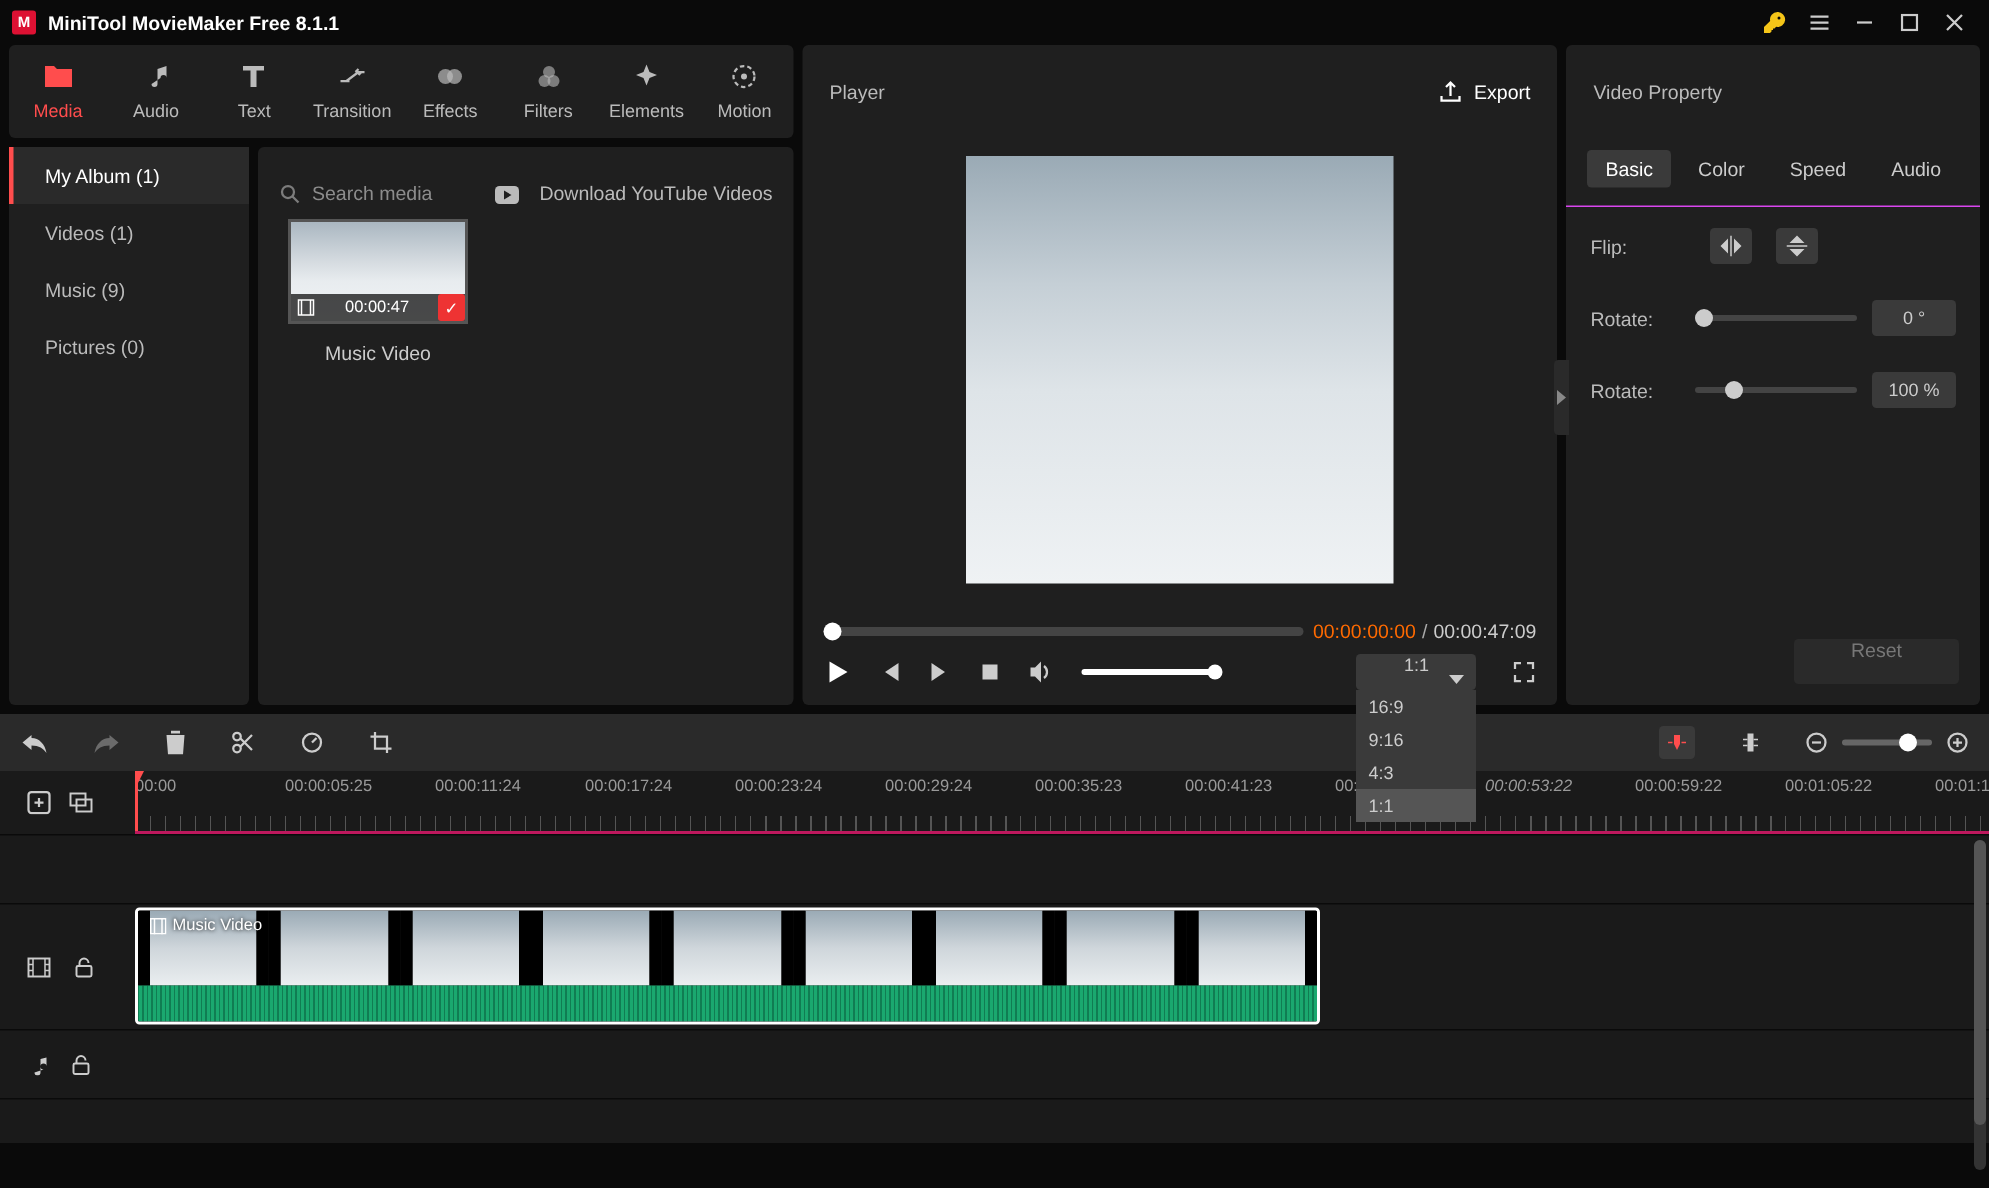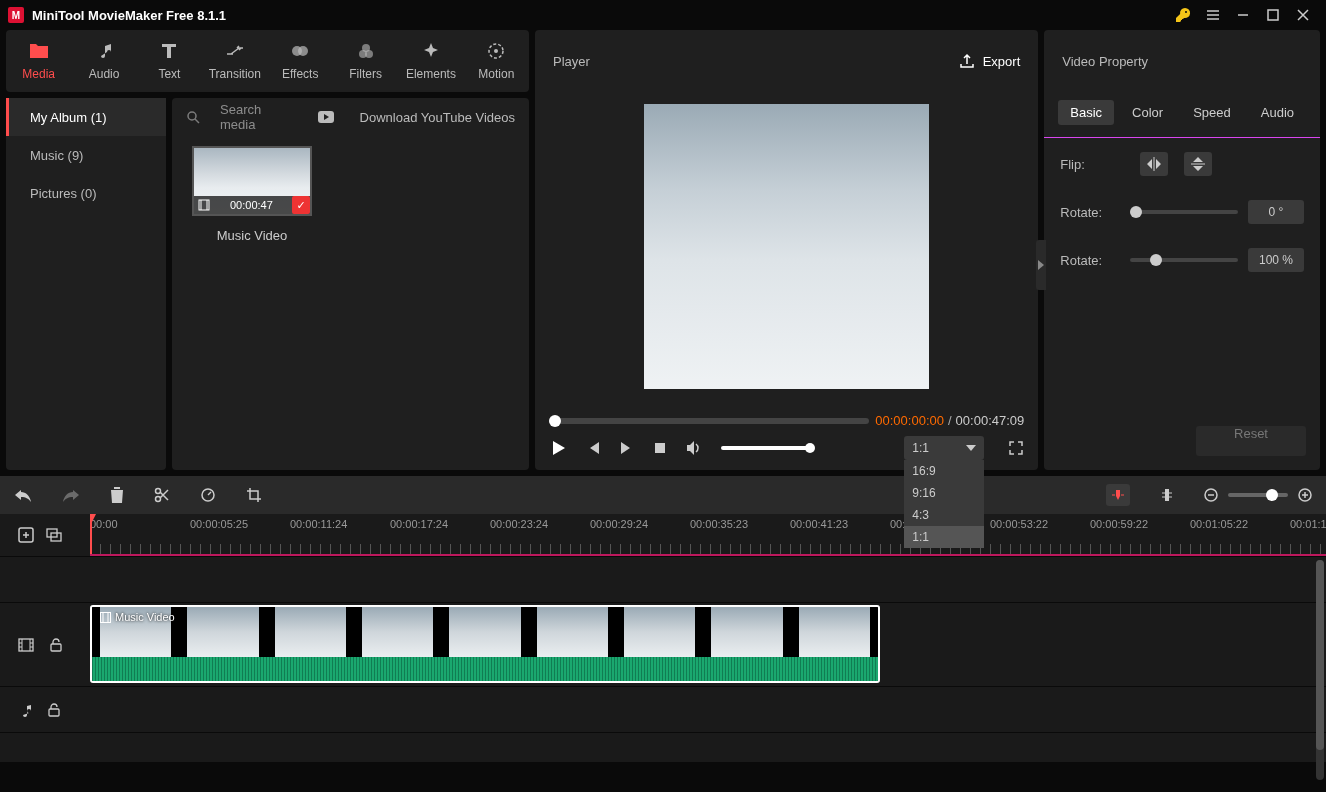--- a/index.html
+++ b/index.html
@@ -22,21 +22,21 @@
 .tool { flex: 1; display: flex; flex-direction: column; align-items: center; justify-content: center; gap: 6px; color: #bbb; font-size: 12px; cursor: pointer; }
 .tool.active { color: #ff4d4d; }
 .tool .ticon { height: 20px; display: flex; align-items: center; justify-content: center; }
 
 .left-body { flex: 1; display: flex; margin-top: 6px; }
 .sidebar { width: 160px; background: #1f1f1f; border-radius: 4px; }
 .sidebar-item { height: 38px; display: flex; align-items: center; padding-left: 24px; color: #bbb; cursor: pointer; }
 .sidebar-item.active { color: #fff; border-left: 3px solid #ff4d4d; padding-left: 21px; background: #2a2a2a; }
 
 .media-panel { flex: 1; margin-left: 6px; background: #1f1f1f; border-radius: 4px; display: flex; flex-direction: column; }
-.media-header { height: 38px; display: flex; align-items: center; padding: 0 14px; color: #bbb; gap: 20px; }
+.media-header { height: 38px; display: flex; align-items: flex-end; padding: 0 14px; color: #bbb; gap: 8px; }
 .media-header .search-icon { opacity: .6; }
 .media-header .search-text { flex: 1; opacity: .7; }
 .media-header .dl-icon { margin-right: 6px; }
 .media-grid { padding: 10px; display: flex; gap: 20px; }
 .media-tile { width: 140px; text-align: center; color: #ccc; }
 .import-box { width: 120px; height: 70px; border: 1px dashed #666; border-radius: 2px; display: flex; align-items: center; justify-content: center; margin: 0 auto 12px; }
 .import-box svg { opacity: .8; }
 .clip-thumb { width: 120px; height: 70px; background: linear-gradient(#aab7c1 0%, #d5dbe0 40%, #e8ecef 60%, #f2f4f6 100%); border: 2px solid #555; position: relative; margin: 0 auto 12px; }
 .clip-thumb .overlay { position: absolute; bottom: 0; left: 0; right: 0; height: 18px; background: rgba(0,0,0,.7); color: #fff; font-size: 11px; padding: 2px 4px; display: flex; align-items: center; gap: 20px; }
 .clip-thumb .check { position: absolute; bottom: 0; right: 0; width: 18px; height: 18px; background: #e33; border-radius: 2px; display: flex; align-items: center; justify-content: center; color: #fff; font-size: 11px; }
@@ -53,21 +53,21 @@
 .progress-bar .handle { position: absolute; left: 0; top: -3px; width: 12px; height: 12px; background: #fff; border-radius: 50%; }
 .time-row { display: flex; align-items: center; margin-top: 6px; }
 .time-row .tspacer { flex: 1; }
 .time-cur { color: #ff6a00; }
 .time-sep { margin: 0 4px; color: #aaa; }
 .ctrl-row { display: flex; align-items: center; gap: 18px; margin-top: 8px; }
 .ctrl-btn { cursor: pointer; display: flex; align-items: center; }
 .vol-bar { width: 90px; height: 4px; background: #fff; border-radius: 2px; position: relative; }
 .vol-bar .vh { position: absolute; right: -4px; top: -3px; width: 10px; height: 10px; background: #fff; border-radius: 50%; }
 .ctrl-row .cspacer { flex: 1; }
-.ratio-select { width: 80px; height: 24px; background: #3a3a3a; border-radius: 3px; display: flex; align-items: center; padding: 0 8px; color: #ccc; font-size: 12px; position: relative; cursor: pointer; }
+.ratio-select { width: 80px; height: 24px; background: #3a3a3a; border-radius: 3px; display: flex; align-items: center; padding: 0 8px; color: #ccc; font-size: 12px; position: relative; cursor: pointer; flex-direction: column; }
 .ratio-select .chev { margin-left: auto; }
 .ratio-dropdown { position: absolute; top: 24px; left: 0; width: 80px; background: #3a3a3a; border-radius: 0 0 3px 3px; z-index: 10; }
 .ratio-opt { padding: 4px 8px; font-size: 12px; cursor: pointer; }
 .ratio-opt.sel { background: #555; }
 .fullscreen-btn { cursor: pointer; margin-left: 6px; }
 
 
 .prop-panel { flex: 1; background: #1f1f1f; border-radius: 4px; display: flex; flex-direction: column; position: relative; }
 .prop-tabs { display: flex; gap: 6px; padding: 8px 14px 12px; border-bottom: 1px solid #d946ef; }
 .prop-tab { padding: 5px 12px; border-radius: 3px; color: #ccc; font-size: 13px; cursor: pointer; }
@@ -219,20 +219,23 @@
             </svg>
           </span>
           <span>Motion</span>
         </div>
     </div>
 
     <div class="left-body">
       <div class="sidebar">
         <div class="sidebar-item active">
             <span>My Album (1)</span>
+          </div>
+        <div class="sidebar-item">
+            <span>Videos (1)</span>
           </div>
         <div class="sidebar-item">
             <span>Music (9)</span>
           </div>
         <div class="sidebar-item">
             <span>Pictures (0)</span>
           </div>
       </div>
 
       <div class="media-panel">
@@ -491,21 +494,21 @@
       <div class="tick-marks"></div>
     <div class="tick-label" style="left: 0px;">00:00</div>
         <div class="tick-label" style="left: 100px;">00:00:05:25</div>
         <div class="tick-label" style="left: 200px;">00:00:11:24</div>
         <div class="tick-label" style="left: 300px;">00:00:17:24</div>
         <div class="tick-label" style="left: 400px;">00:00:23:24</div>
         <div class="tick-label" style="left: 500px;">00:00:29:24</div>
         <div class="tick-label" style="left: 600px;">00:00:35:23</div>
         <div class="tick-label" style="left: 700px;">00:00:41:23</div>
         <div class="tick-label" style="left: 800px;">00:00:47:22</div>
-        <div class="tick-label" style="left: 900px;">00:00:53:22</div>
+        <div class="tick-label" style="left: 900px; font-style: italic;">00:00:53:22</div>
         <div class="tick-label" style="left: 1000px;">00:00:59:22</div>
         <div class="tick-label" style="left: 1100px;">00:01:05:22</div>
         <div class="tick-label" style="left: 1200px;">00:01:11</div>
       </div>
   </div>
 
   <div class="tl-track">
     <div class="hdr"></div>
     <div class="lane"></div>
   </div>

